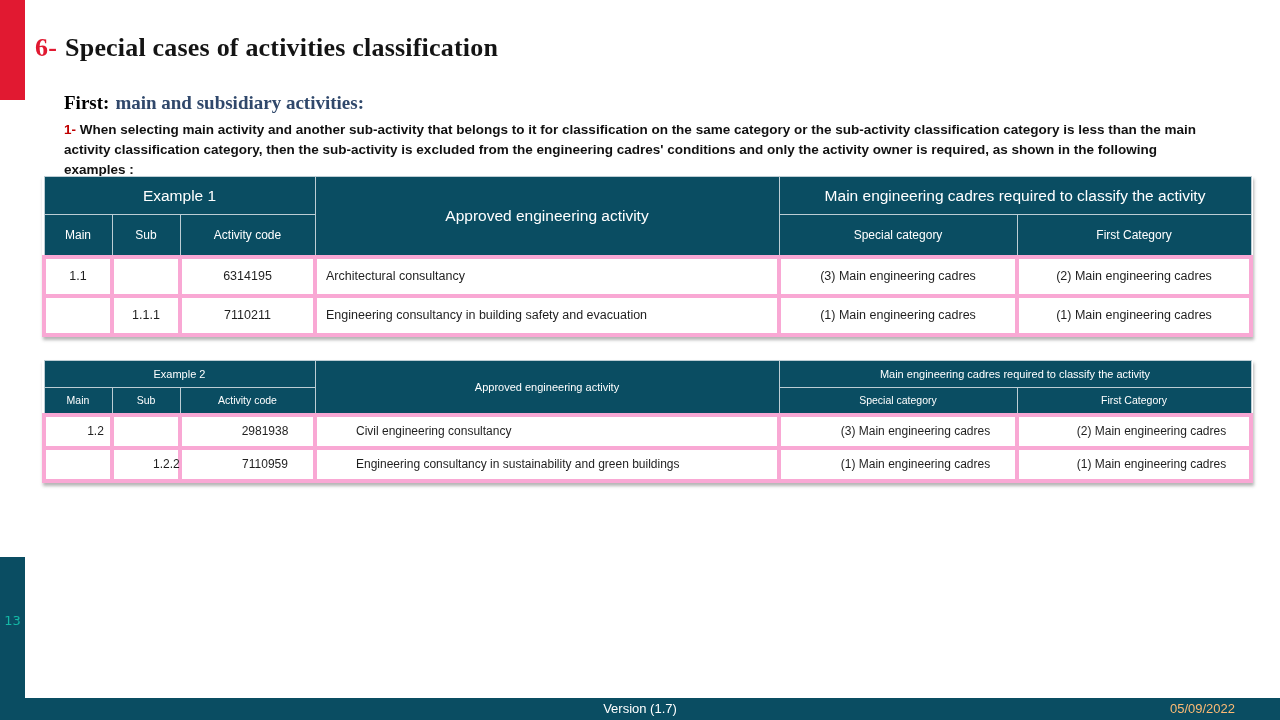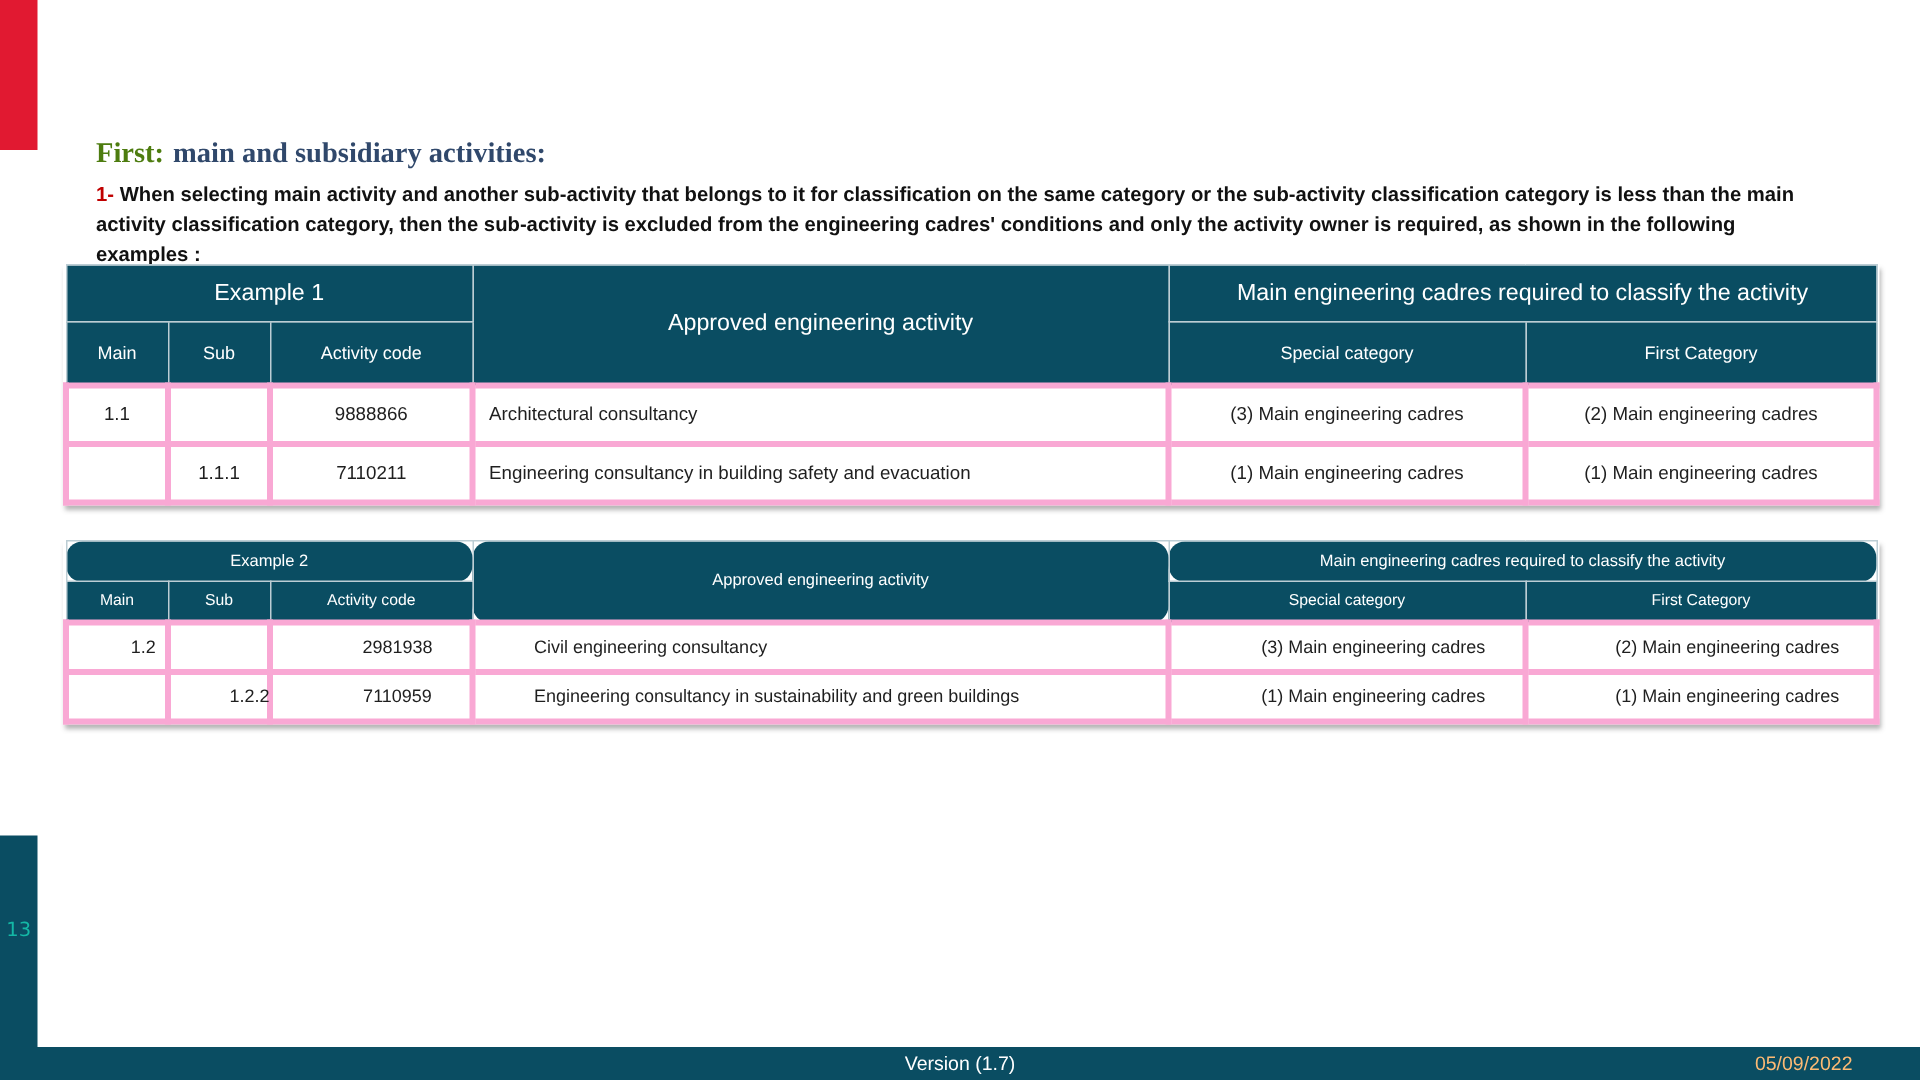--- a/index.html
+++ b/index.html
@@ -17,21 +17,21 @@
     position:absolute; left:35px; top:33px; font-family:"Liberation Serif", serif;
     font-size:26px; font-weight:bold; color:#141414; letter-spacing:0.2px; white-space:nowrap;
   }
   .title-num { color:#e11931; margin-right:8px; }
 
   
   .subtitle {
     position:absolute; left:64px; top:92px; font-family:"Liberation Serif", serif;
     font-size:19px; font-weight:bold; color:#30486b; white-space:nowrap;
   }
-  .subtitle .lbl { color:#4d7c0f; margin-right:6px; }
+  .subtitle .lbl { color:#000000; margin-right:6px; }
 
   
   .body-text {
     position:absolute; left:64px; top:120px; width:1136px;
     font-size:13.5px; font-weight:bold; color:#111; line-height:20px; text-align:left;
   }
   .body-text .num { color:#c00000; }
 
   
   table.t {
@@ -49,21 +49,21 @@
   table.t td.act { text-align:left; padding-left:9px; }
 
   
   #table1 { left:42px; top:176px; width:1207px; }
   #table1 tr.h1 { height:38px; } #table1 tr.h1 th { font-size:15.5px; }
   #table1 tr.h2 { height:42px; } #table1 tr.h2 th { font-size:12px; }
   #table1 tr.d  { height:39px; } #table1 tr.d td { font-size:12.5px; }
 
   
   #table2 { left:42px; top:360px; width:1207px; }
-  #table2 tr.h1 { height:27px; } #table2 tr.h1 th { font-size:11px;border-radius:11px; }
+  #table2 tr.h1 { height:27px; } #table2 tr.h1 th { font-size:11px; }
   #table2 tr.h2 { height:27px; } #table2 tr.h2 th { font-size:10.5px; }
   #table2 tr.d  { height:33px; } #table2 tr.d td { font-size:12px;padding-left:39px; }
 
   
   .side-tab { position:absolute; left:0; top:557px; width:25px; height:163px; background:#0a4d62; }
   .side-tab .pg {
     display:block; margin-top:56px; text-align:center; color:#14b8a6;
     font-size:13px; font-family:"DejaVu Sans", sans-serif;
   }
 
@@ -77,20 +77,23 @@
     position:absolute; right:45px; top:3px; color:#fdba74; font-size:13px; white-space:nowrap;
   }
 </style>
 </head>
 <body>
 
 <div class="slide">
 
   <div class="red-bar"></div>
 
+  <div class="title-row">
+    <span class="title-num">6-</span><span>Special cases of activities classification</span>
+  </div>
 
   <div class="subtitle">
     <span class="lbl">First:</span><span>main and subsidiary activities:</span>
   </div>
 
   <div class="body-text">
     <span class="num">1-</span>
     <span>When selecting main activity and another sub-activity that belongs to it for classification on the same category or the sub-activity classification category is less than the main activity classification category, then the sub-activity is excluded from the engineering cadres' conditions and only the activity owner is required, as shown in the following examples :</span>
   </div>
 
@@ -112,21 +115,21 @@
     <tr class="h2">
       <th>Main</th>
       <th>Sub</th>
       <th>Activity code</th>
       <th>Special category</th>
       <th>First Category</th>
     </tr>
     <tr class="d">
       <td>1.1</td>
       <td></td>
-      <td>9888866</td>
+      <td>6314195</td>
       <td class="act">Architectural consultancy</td>
       <td>(3) Main engineering cadres</td>
       <td>(2) Main engineering cadres</td>
     </tr>
     <tr class="d">
       <td></td>
       <td>1.1.1</td>
       <td>7110211</td>
       <td class="act">Engineering consultancy in building safety and evacuation</td>
       <td>(1) Main engineering cadres</td>

